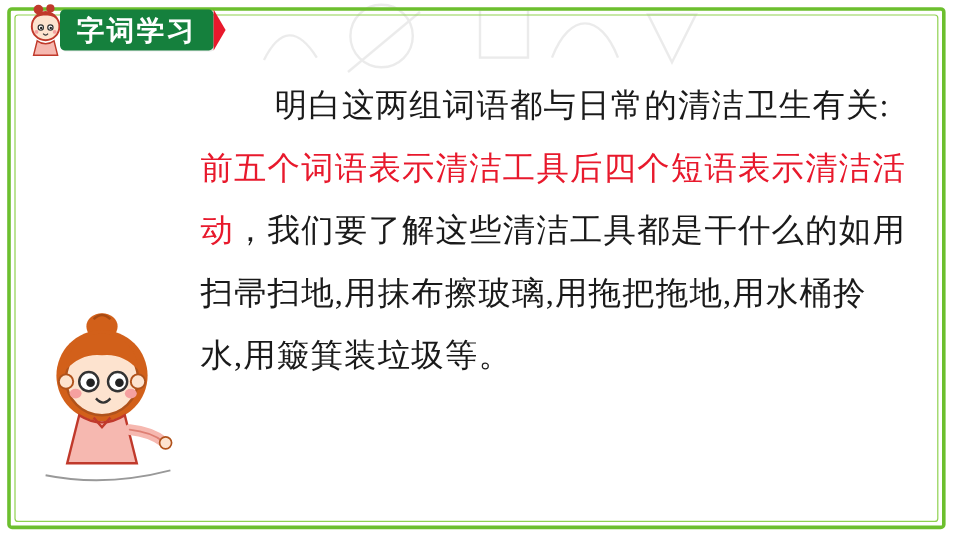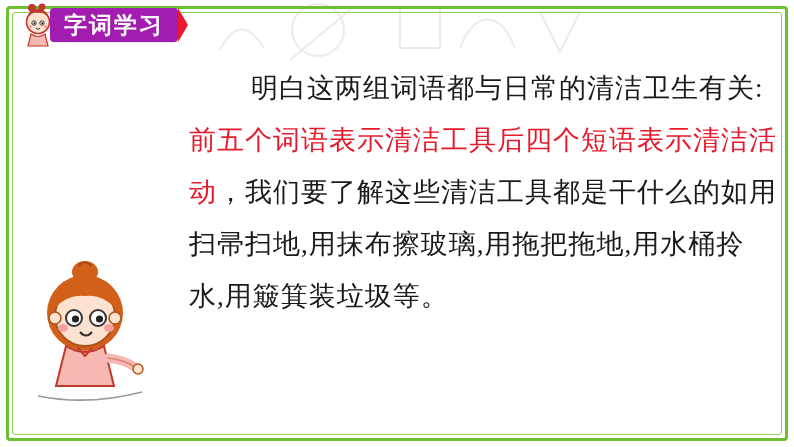--- a/index.html
+++ b/index.html
@@ -40,21 +40,21 @@
     border: 1.5px solid #8fd14f;
     border-radius: 3px;
     box-sizing: border-box;
   }
   
   .title-banner {
     position: absolute;
     left: 50px;
     top: 8px;
     height: 34px;
-    background: #a21caf;
+    background: #15803d;
     border-radius: 4px 4px 4px 4px;
     display: flex;
     align-items: center;
     padding: 0 14px 0 14px;
     box-shadow: 1px 1px 0 rgba(0,0,0,0.08);
   }
   .title-banner .title-text {
     color: #ffffff;
     font-size: 23px;
     font-weight: bold;
@@ -77,21 +77,21 @@
   .banner-mascot {
     position: absolute;
     left: 18px;
     top: 2px;
     width: 44px;
     height: 46px;
   }
   
   .body-text {
     position: absolute;
-    left: 189px;
+    left: 167px;
     top: 62px;
     width: 588px;
     font-size: 27px;
     line-height: 52px;
     color: #1a1a1a;
     font-family: "Liberation Serif", serif;
     letter-spacing: 1px;
   }
   .body-text .indent {
     display: inline-block;

